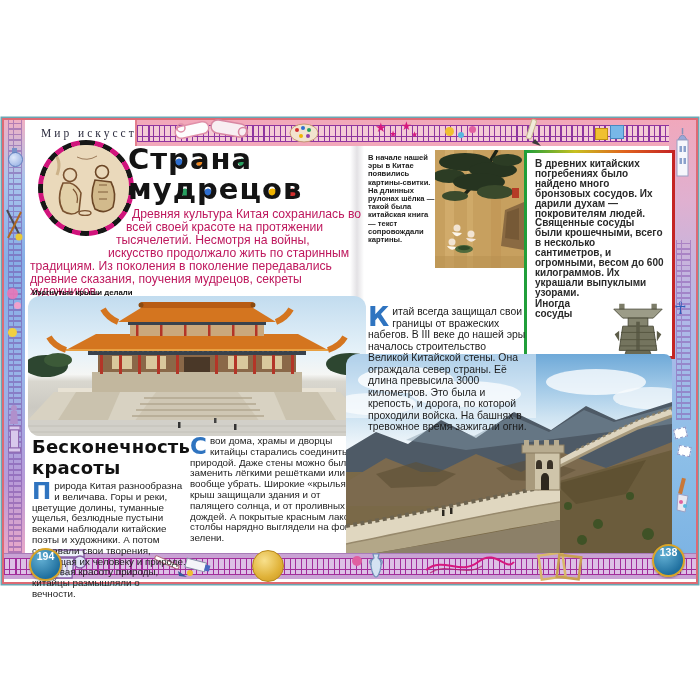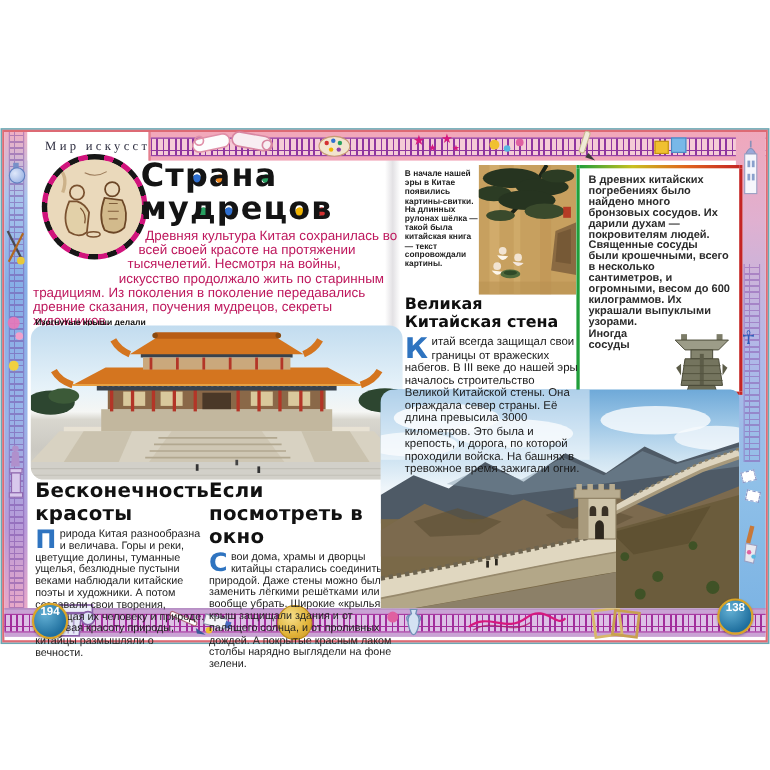--- a/index.html
+++ b/index.html
@@ -282,21 +282,20 @@
       </svg>
     </div>
 
     <div class="abs" style="left:28px;top:316px;width:154px;">
       <div class="colhead">Бесконечность красоты</div>
       <div class="coltxt">
         <span class="drop">П</span><span>рирода Китая разнообразна и величава. Горы и реки, цветущие долины, туманные ущелья, безлюдные пустыни веками наблюдали китайские поэты и художники. А потом создавали свои творения, посвящая их человеку и природе. Воспевая красоту природы, китайцы размышляли о вечности.</span>
       </div>
     </div>
     <div class="abs" style="left:186px;top:316px;width:170px;">
-      <div class="colhead">Если посмотреть в окно</div>
       <div class="coltxt">
         <span class="drop">С</span><span>вои дома, храмы и дворцы китайцы старались соединить с природой. Даже стены можно было заменить лёгкими решётками или вообще убрать. Широкие «крылья» крыш защищали здания и от палящего солнца, и от проливных дождей. А покрытые красным лаком столбы нарядно выглядели на фоне зелени.</span>
       </div>
     </div>
 
     <div class="abs note" style="left:364px;top:34px;width:68px;">В начале нашей эры в Китае появились картины-свитки. На длинных рулонах шёлка — такой была китайская книга — текст сопровождали картины.</div>
 
     <div class="abs fig" style="left:431px;top:30px;width:89px;height:118px;">
       <svg width="89" height="118" viewBox="0 0 89 118">
         <rect width="89" height="118" fill="#c7a05f"></rect>
@@ -342,24 +341,20 @@
           <polygon points="16,52 42,52 50,76 8,76" fill="#6a6a54" stroke="#4a4a38" stroke-width="1"></polygon>
           <polygon points="10,58 4,64 10,72" fill="#54543f"></polygon>
           <polygon points="48,58 54,64 48,72" fill="#54543f"></polygon>
           <path d="M14,62 L44,62 M12,69 L46,69" stroke="#4a4a38" stroke-width="1"></path>
           <rect x="8" y="76" width="42" height="7" fill="#585844" stroke="#3c3c2c" stroke-width="1"></rect>
         </svg>
         <p class="boxtxt">Иногда сосуды изготавливали в форме священных животных — мудрой совы, могучего тигра или черепахи-долгожительницы.</p>
       </div>
     </div>
 
-    <div class="abs wallhead" style="left:364px;top:150px;z-index:3;">
-      <div>Великая</div>
-      <div>Китайская стена</div>
-    </div>
     <div class="abs walltxt" style="left:364px;top:186px;width:160px;z-index:3;">
       <span class="drop" style="font-size:26px;line-height:21px;">К</span><span>итай всегда защищал свои границы от вражеских набегов. В III веке до нашей эры началось строительство Великой Китайской стены. Она ограждала север страны. Её длина превысила 3000 километров. Это была и крепость, и дорога, по которой проходили войска. На башнях в тревожное время зажигали огни.</span>
     </div>
 
     <div class="abs fig wall-bg" style="left:342px;top:234px;width:326px;height:199px;z-index:1;">
       <svg width="326" height="199" viewBox="0 0 326 199">
         <g opacity=".9">
           <ellipse cx="60" cy="26" rx="48" ry="13" fill="#ffffff" opacity=".9"></ellipse>
           <ellipse cx="120" cy="40" rx="55" ry="13" fill="#ffffff" opacity=".8"></ellipse>
           <ellipse cx="28" cy="50" rx="42" ry="11" fill="#ffffff" opacity=".75"></ellipse>

